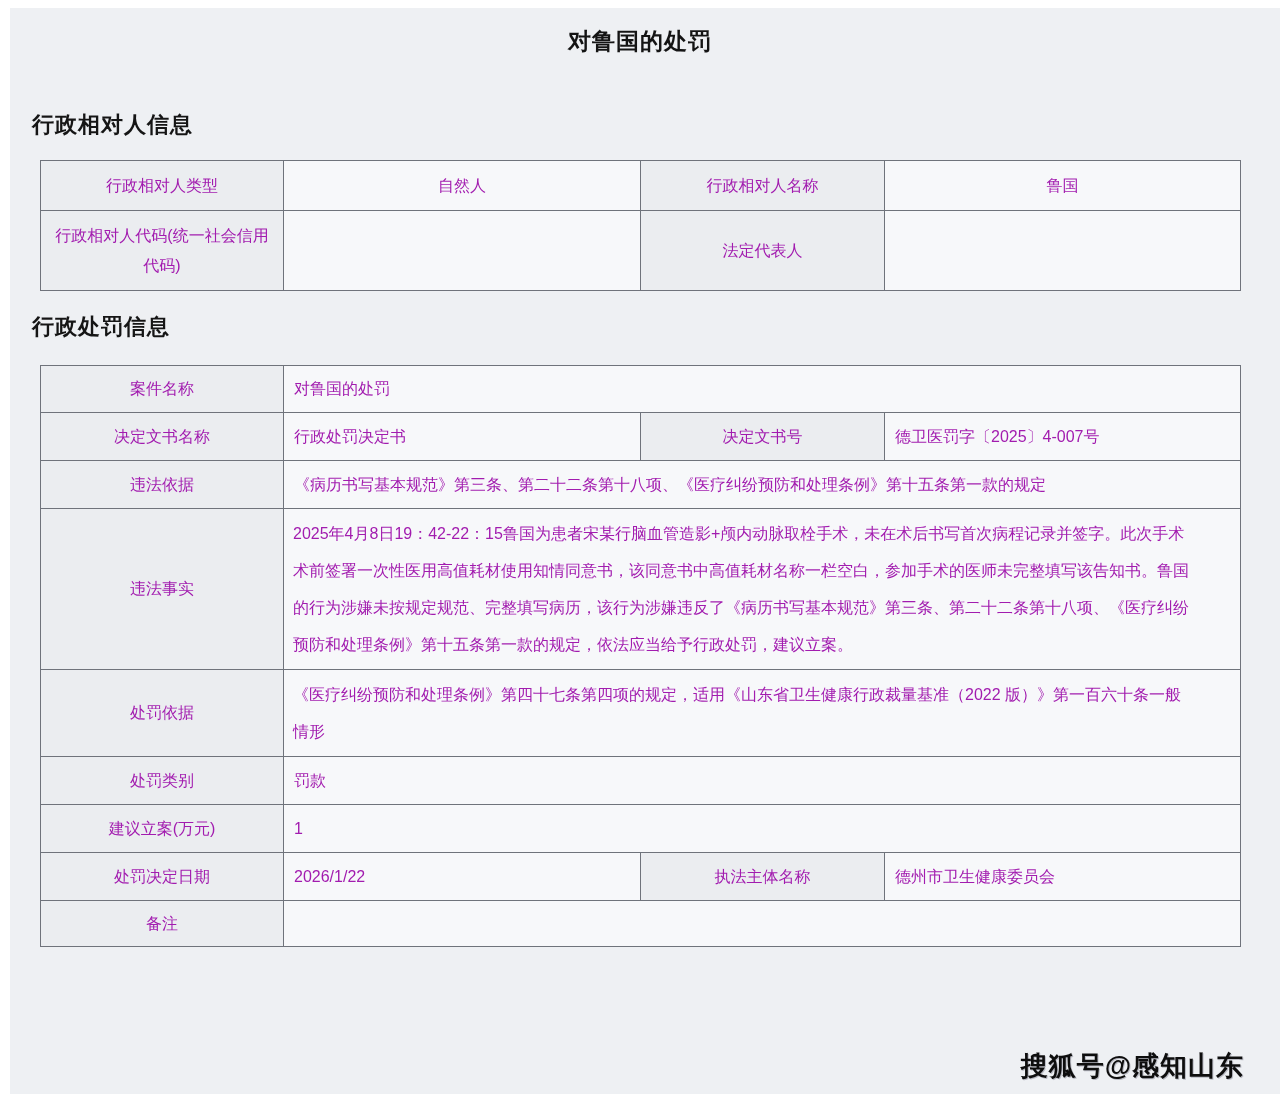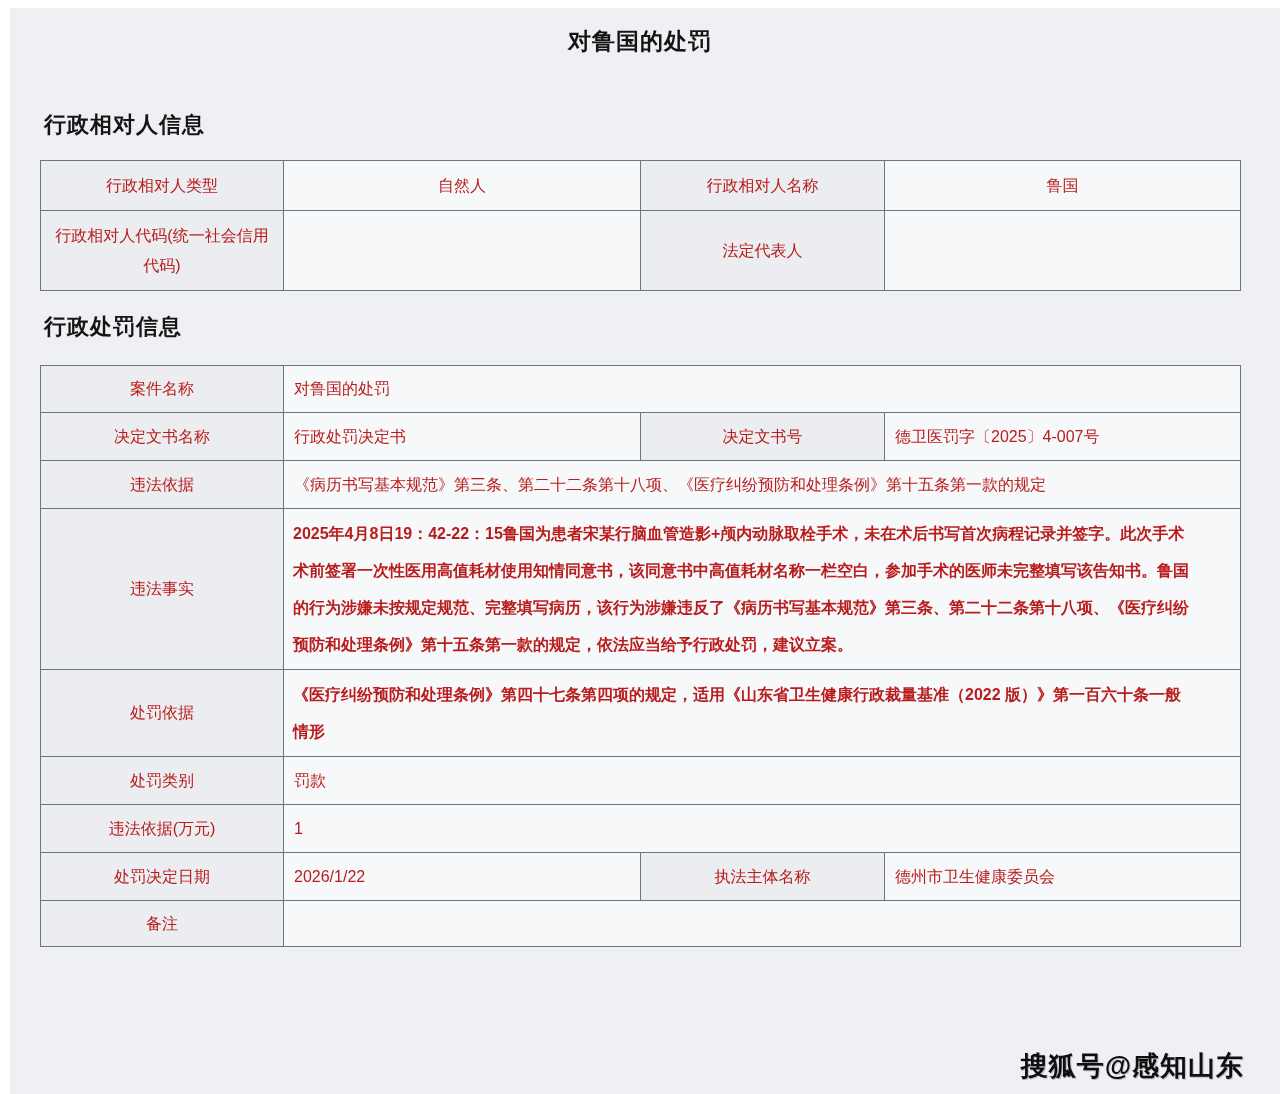--- a/index.html
+++ b/index.html
@@ -12,47 +12,47 @@
   .page-panel{
     position:absolute;left:10px;top:8px;right:0;bottom:0;
     background:#eef0f3;
   }
   .doc-title{
     position:absolute;left:0;top:26px;width:1280px;
     text-align:center;font-size:23px;font-weight:bold;color:#141414;
     letter-spacing:1px;
   }
   .section-heading{
-    position:absolute;left:44px;
+    position:absolute;left:32px;
     font-size:22px;font-weight:bold;color:#151515;letter-spacing:1px;
   }
   #heading-party{top:110px;}
   #heading-penalty{top:312px;}
   table.grid{
     position:absolute;left:40px;width:1200px;
     border-collapse:collapse;table-layout:fixed;
   }
   #table-party{top:160px;}
   #table-penalty{top:365px;}
   td{
     border:1px solid #6f737b;
-    font-size:16px;color:#b91c1c;
+    font-size:16px;color:#a21caf;
     vertical-align:middle;
     overflow:hidden;
   }
   td.lbl{
     background:#ebedf0;text-align:center;
     padding:6px 8px;line-height:30px;
   }
   td.val{
     background:#f7f8fa;text-align:left;
     padding:6px 42px 6px 10px;line-height:30px;
   }
   td.val.center{text-align:center;padding:6px 4px;}
-  td.val.longtext{line-height:37px;padding:6px 46px 6px 9px;font-weight:bold;}
+  td.val.longtext{line-height:37px;padding:6px 46px 6px 9px;}
   .watermark{
     position:absolute;right:36px;top:1048px;
     font-size:27px;font-weight:bold;color:#0e0e0e;
     letter-spacing:1px;
     text-shadow:1px 1px 0 rgba(90,90,110,0.35);
   }
 </style>
 </head>
 <body>
 
@@ -115,21 +115,21 @@
   </tr>
   <tr style="height:86px;">
     <td class="lbl">处罚依据</td>
     <td class="val longtext" colspan="3">《医疗纠纷预防和处理条例》第四十七条第四项的规定，适用《山东省卫生健康行政裁量基准（2022 版）》第一百六十条一般情形</td>
   </tr>
   <tr style="height:48px;">
     <td class="lbl">处罚类别</td>
     <td class="val" colspan="3">罚款</td>
   </tr>
   <tr style="height:48px;">
-    <td class="lbl">违法依据(万元)</td>
+    <td class="lbl">建议立案(万元)</td>
     <td class="val" colspan="3">1</td>
   </tr>
   <tr style="height:48px;">
     <td class="lbl">处罚决定日期</td>
     <td class="val">2026/1/22</td>
     <td class="lbl">执法主体名称</td>
     <td class="val">德州市卫生健康委员会</td>
   </tr>
   <tr style="height:46px;">
     <td class="lbl">备注</td>

